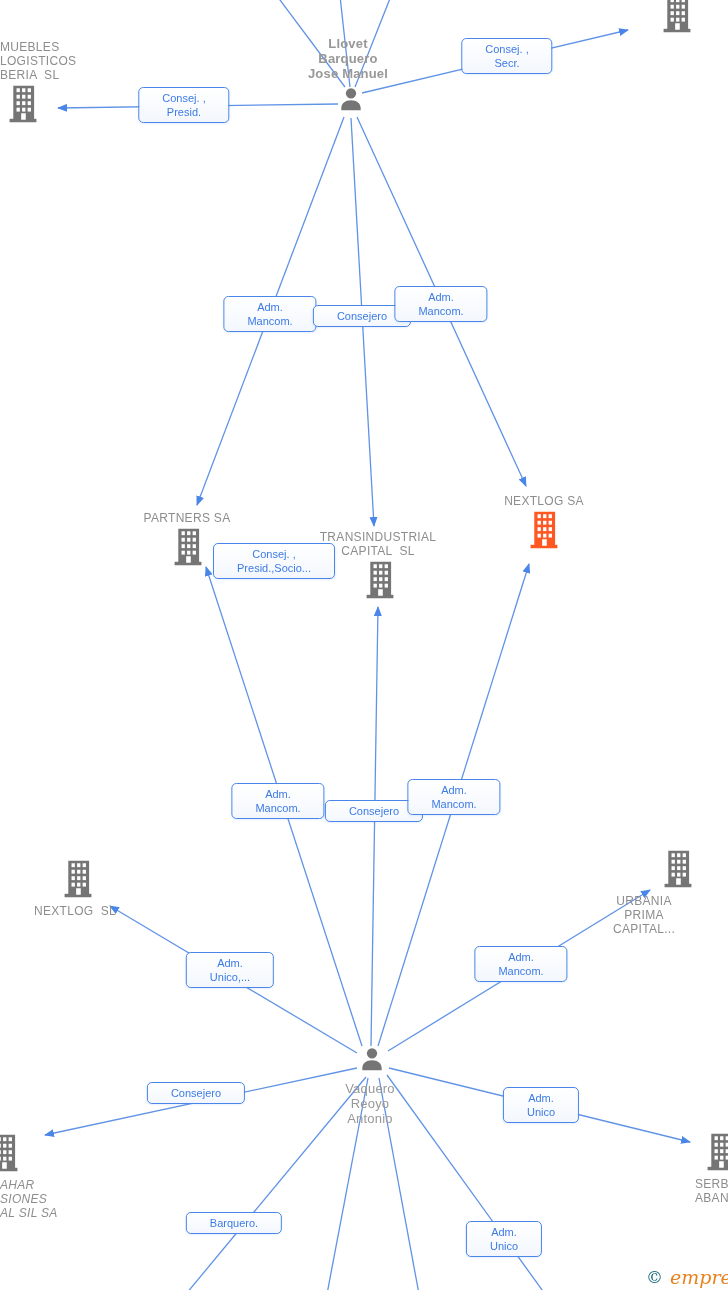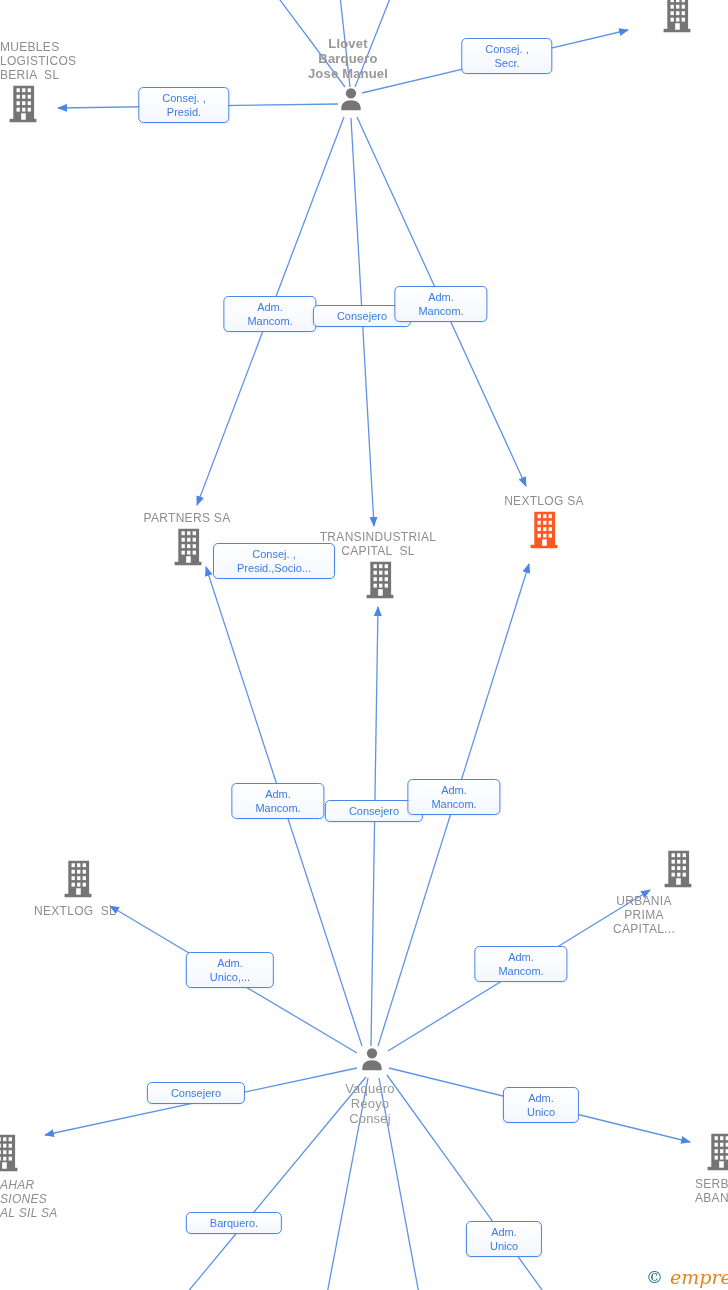--- a/index.html
+++ b/index.html
@@ -235,21 +235,21 @@
 CAPITAL...</div>
   </div>
 
   <div class="node person">
     <span class="node-icon" style="left: 372px; top: 1062px;"><svg width="28" height="30" viewBox="0 0 24 24" xmlns="http://www.w3.org/2000/svg">
           <circle cx="12" cy="6.3" r="4.4" fill="#757575"></circle>
           <path d="M12,12.3 c-5,0 -8.3,2.7 -8.3,6.7 v1.7 h16.6 v-1.7 c0,-4 -3.3,-6.7 -8.3,-6.7 z" fill="#757575"></path>
         </svg></span>
     <div class="node-label" style="left: 370px; transform: translateX(-50%); top: 1081px;">Vaquero
 Reoyo
-Consej</div>
+Antonio</div>
   </div>
 
   <div class="node building">
     <span class="node-icon" style="left: 4px; top: 1155px;"><svg width="32" height="37" viewBox="0 0 34 40" xmlns="http://www.w3.org/2000/svg">
           <rect x="6.5" y="0" width="22.5" height="37" fill="#757575"></rect>
           <rect x="2.5" y="36" width="29" height="4" fill="#757575"></rect>
           <rect x="10" y="3" width="3.6" height="4.2" fill="#fff"></rect>
           <rect x="16" y="3" width="3.6" height="4.2" fill="#fff"></rect>
           <rect x="22" y="3" width="3.6" height="4.2" fill="#fff"></rect>
           <rect x="10" y="10" width="3.6" height="4.2" fill="#fff"></rect>

